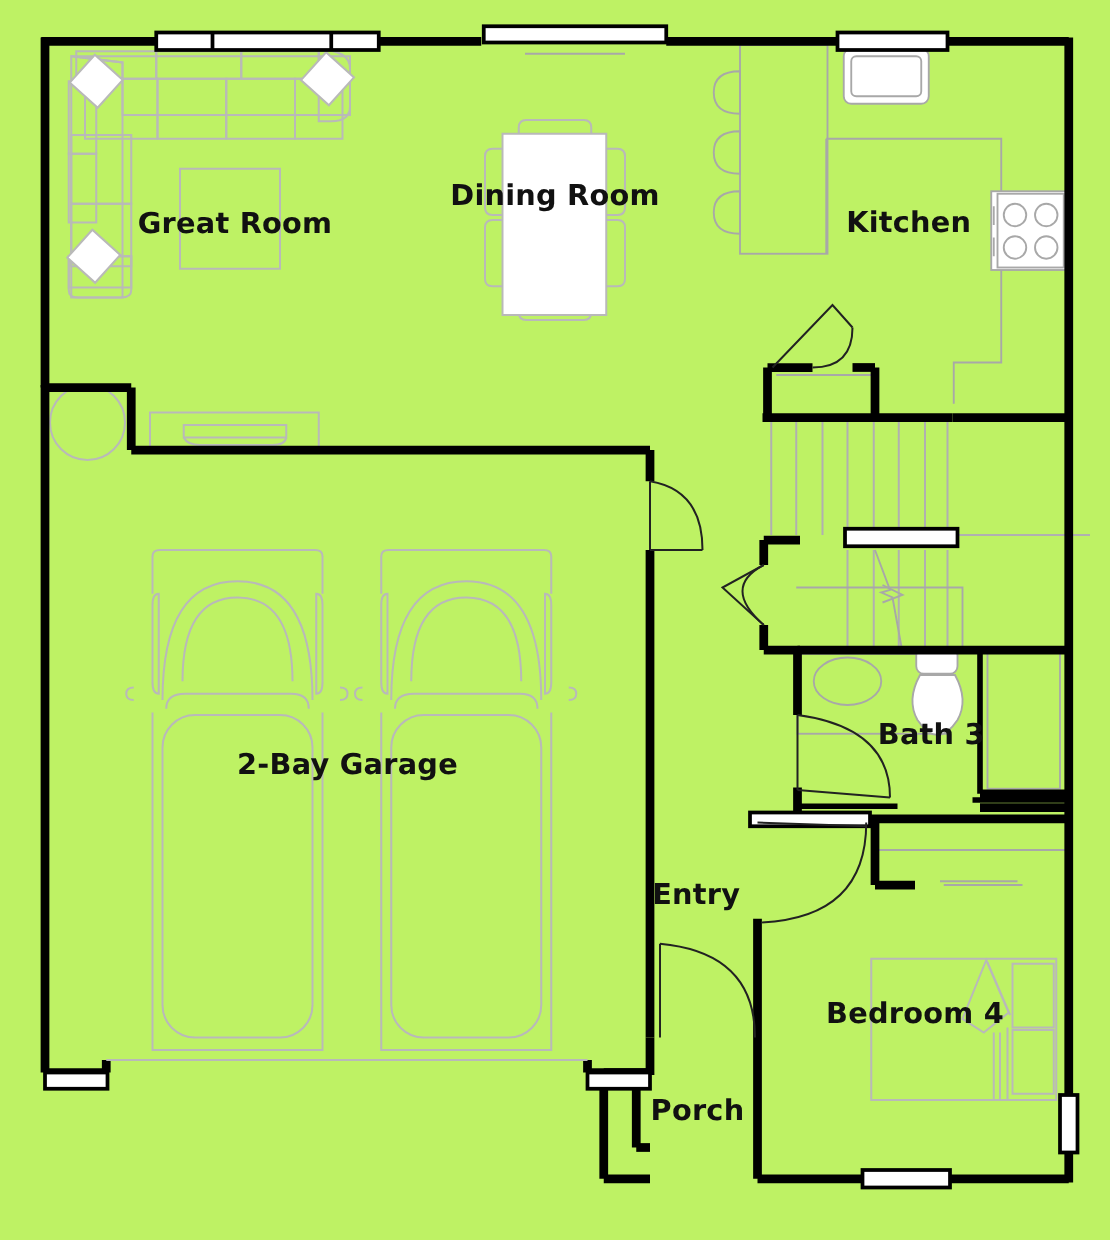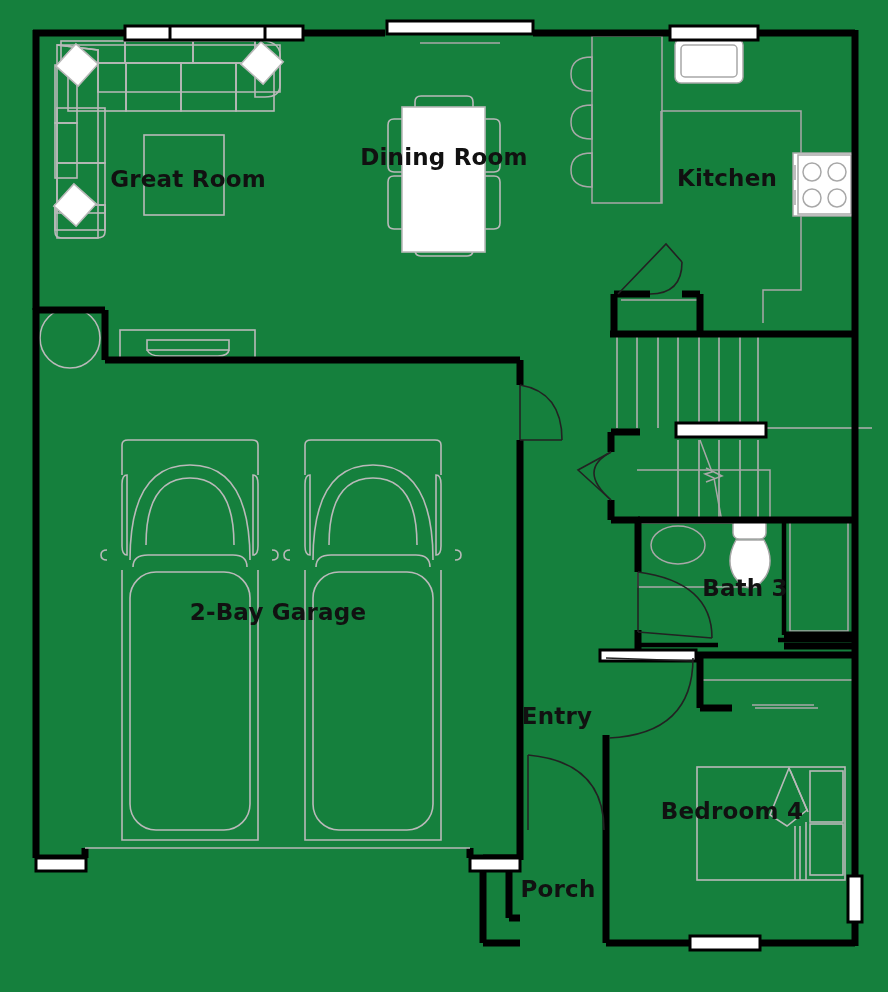--- a/index.html
+++ b/index.html
@@ -10,21 +10,21 @@
   body {
     width: 888px;
     height: 992px;
     font-family: "Liberation Sans", sans-serif;
     overflow: hidden;
   }
   #floorplan-root {
     position: relative;
     width: 888px;
     height: 992px;
-    background: #15803d;
+    background: #bef264;
   }
   svg.plan {
     display: block;
     width: 888px;
     height: 992px;
   }
   .wall       { stroke: #000000; stroke-width: 7;   fill: none; stroke-linecap: butt; }
   .wall-thin  { stroke: #000000; stroke-width: 4.5; fill: none; stroke-linecap: butt; }
   .furn       { stroke: #b9b9b9; stroke-width: 1.6; fill: none; }
   .furn-fill  { stroke: #b9b9b9; stroke-width: 1.6; fill: #ffffff; }

